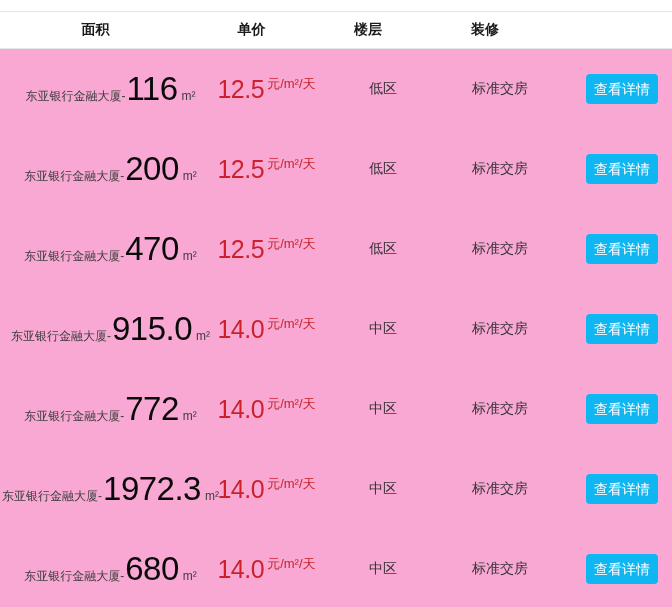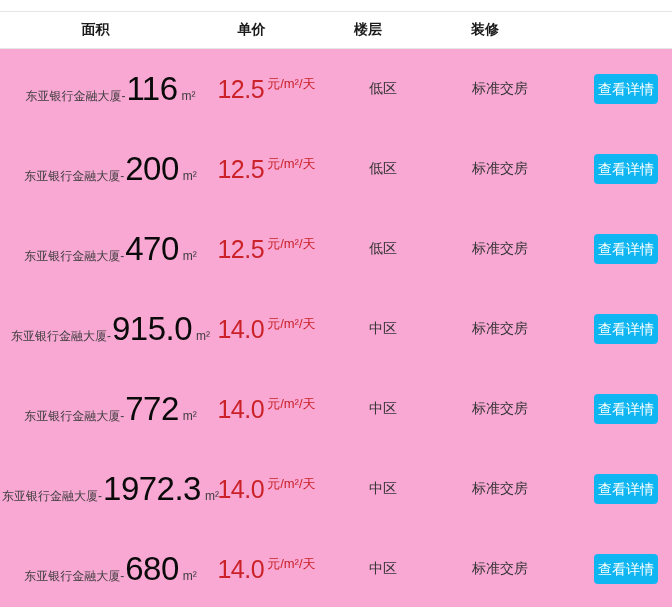--- a/index.html
+++ b/index.html
@@ -73,21 +73,21 @@
   .floor-cell, .deco-cell {
     font-size: 14px;
     color: #333333;
   }
   .action-cell {
     display: flex;
     justify-content: flex-end;
     padding-right: 14px;
   }
   .detail-button {
-    width: 64px;
+    width: 72px;
     height: 30px;
     background: #0fb6f2;
     color: #ffffff;
     font-size: 14px;
     font-family: "Liberation Sans", "DejaVu Sans", sans-serif;
     border: none;
     border-radius: 4px;
     cursor: pointer;
     line-height: 30px;
     text-align: center;

